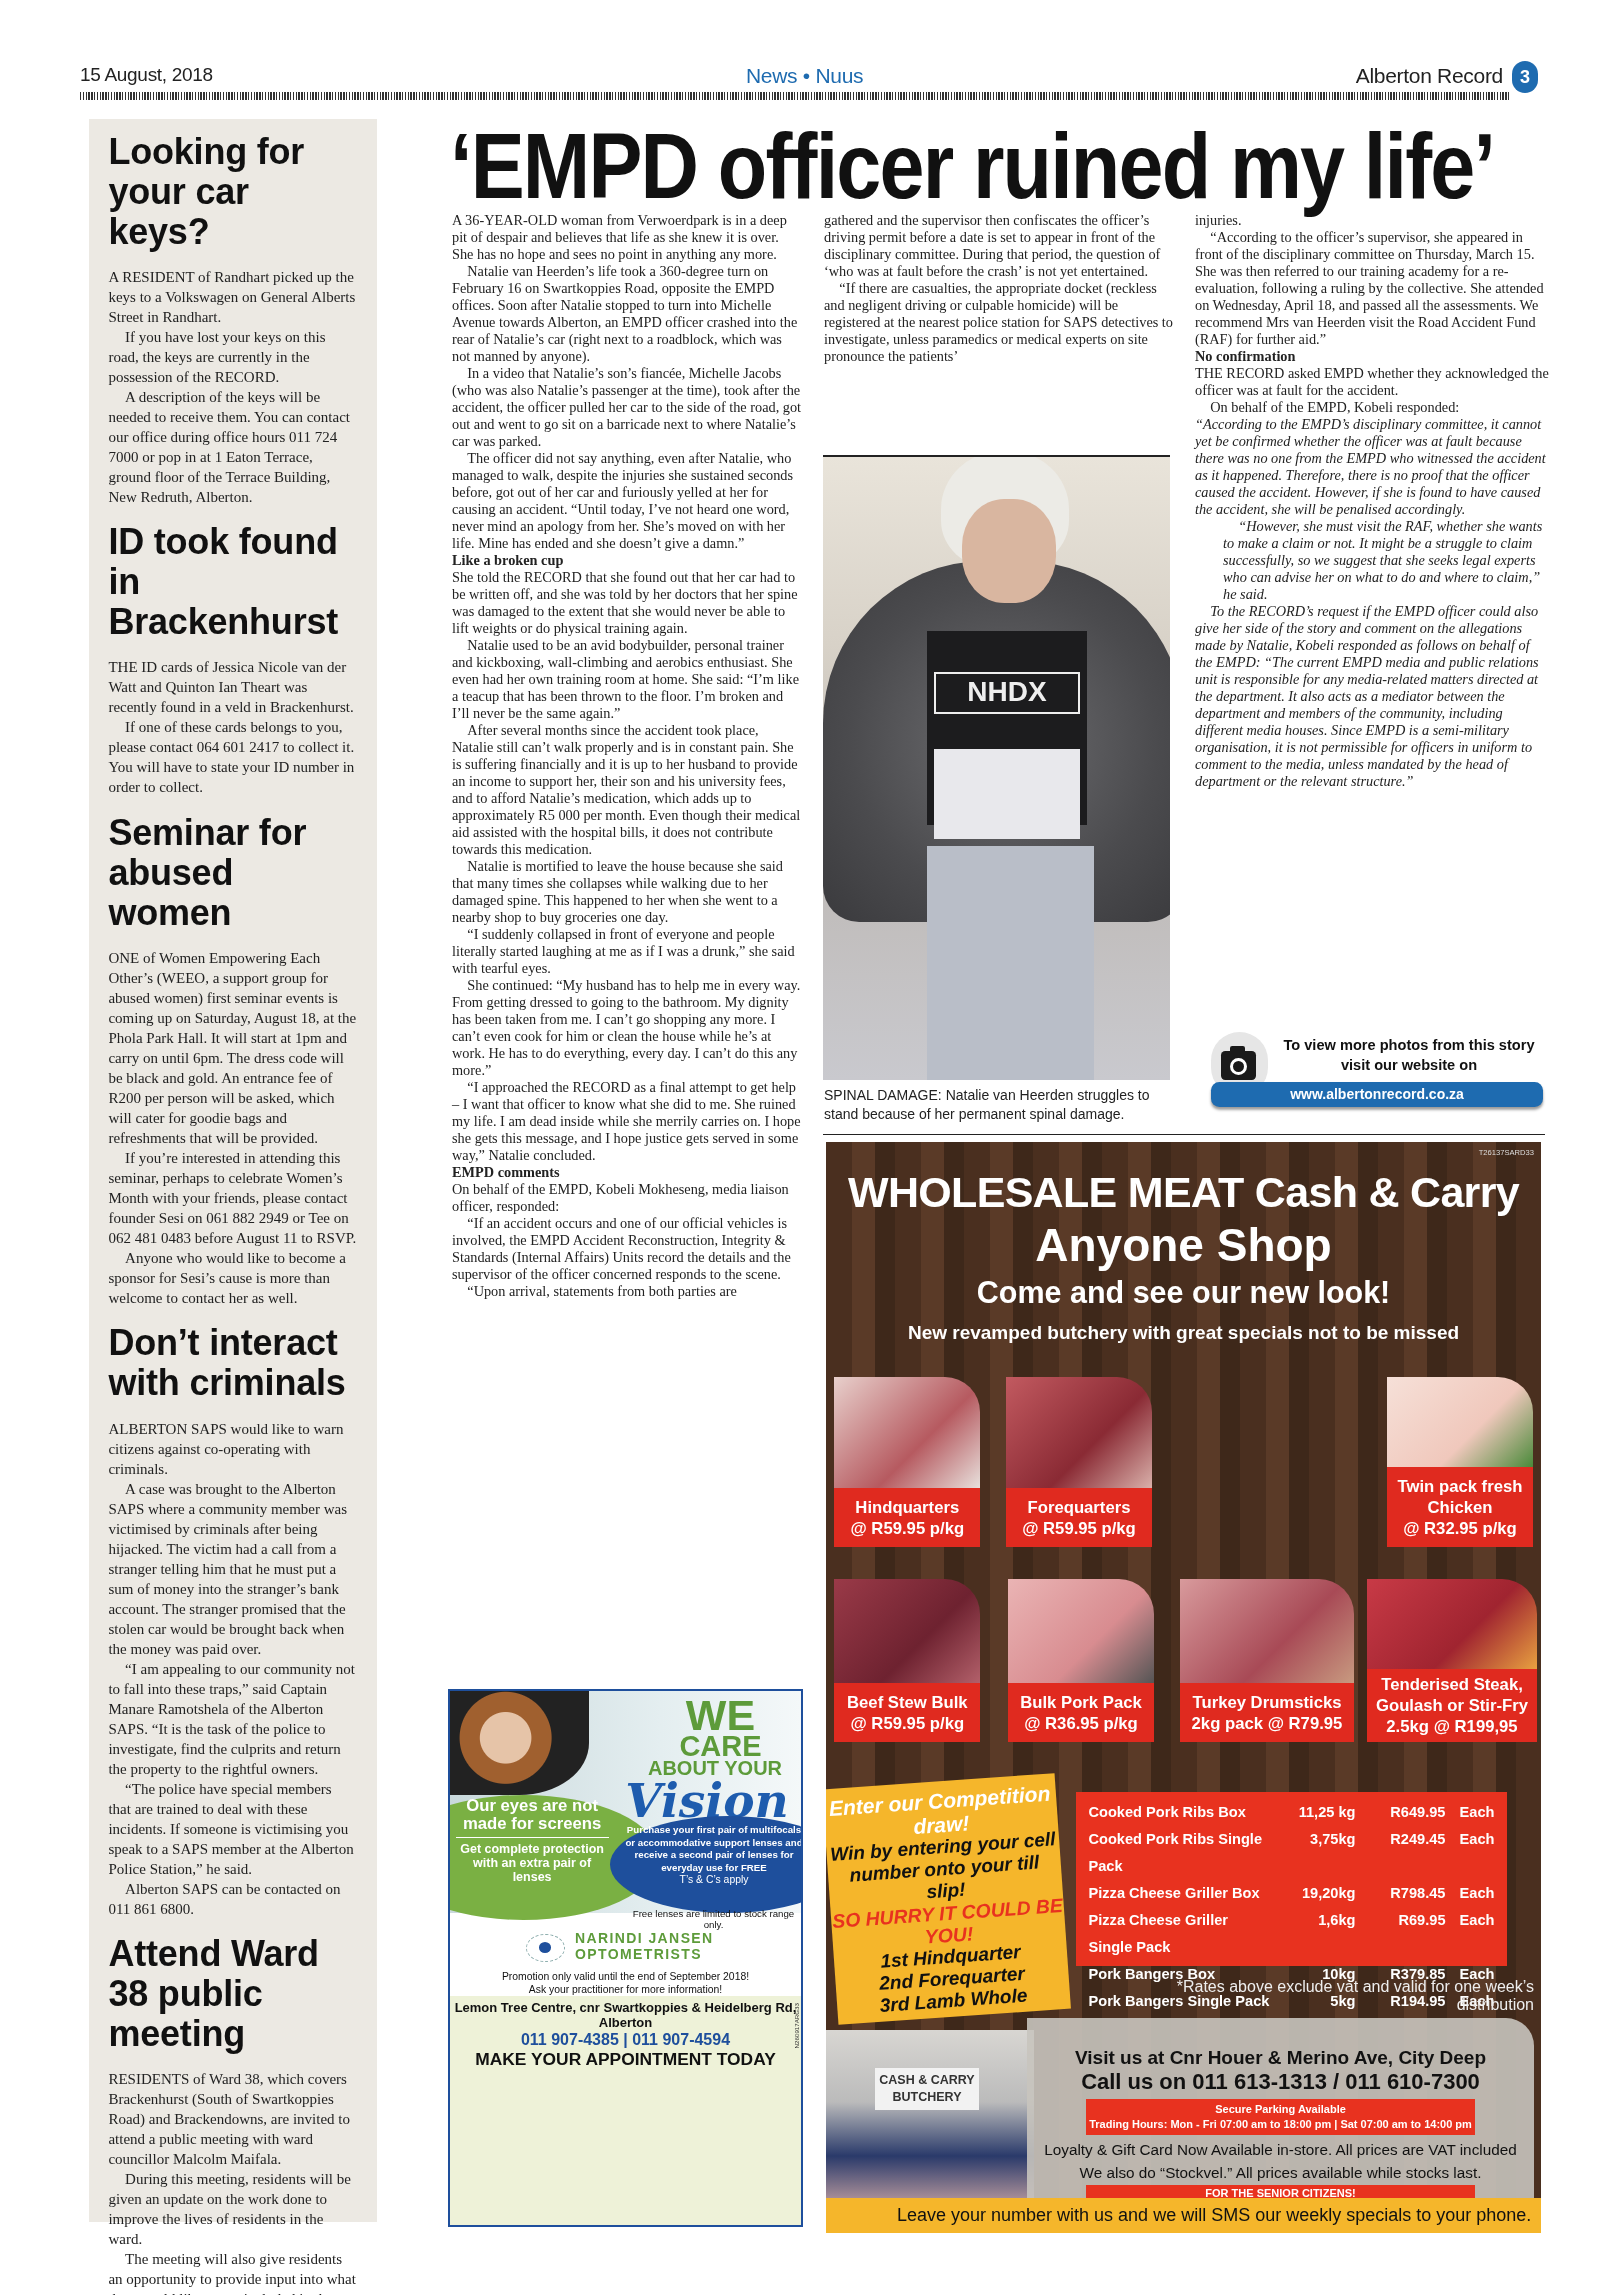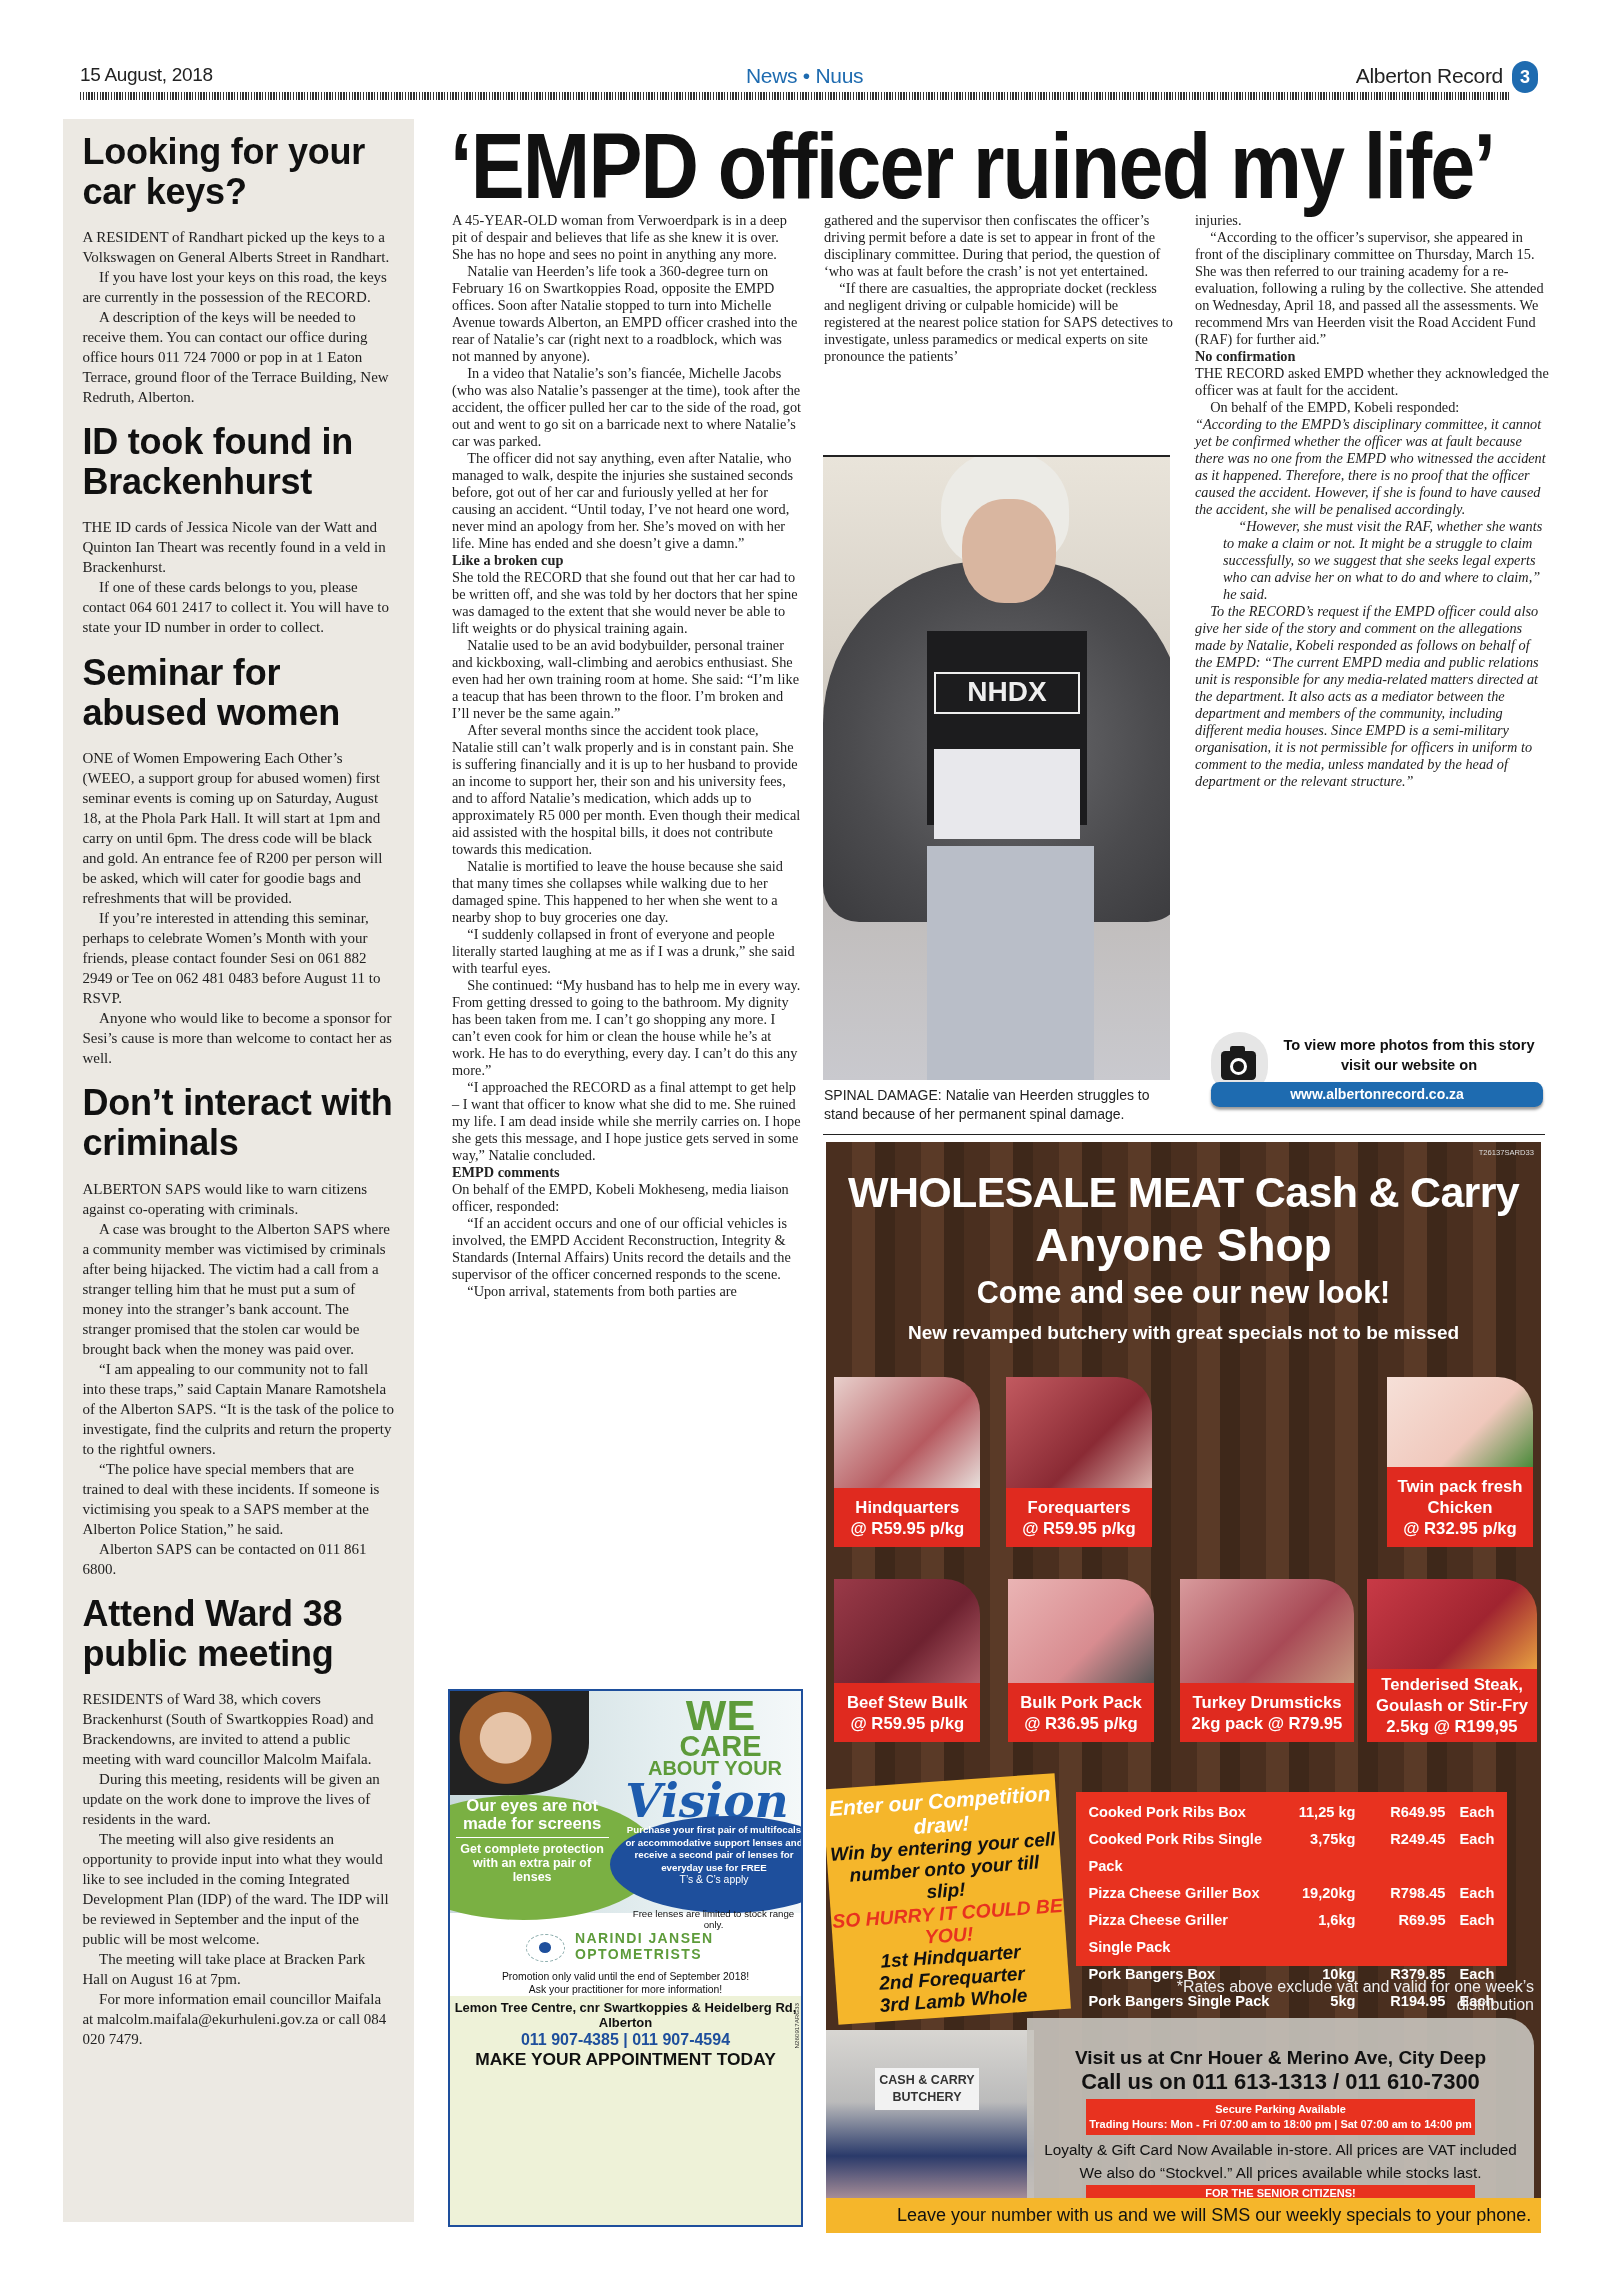--- a/index.html
+++ b/index.html
@@ -9,21 +9,21 @@
   
   .header { position: absolute; left: 80px; top: 64px; width: 1465px; height: 28px; }
   .hdr-date { position: absolute; left: 0; top: 0; font-family: "Liberation Sans", sans-serif; font-size: 19px; color: #222; letter-spacing: -0.3px; }
   .hdr-section { position: absolute; left: 666px; top: 0; font-family: "Liberation Sans", sans-serif; font-size: 21px; color: #1e6bb0; letter-spacing: -0.3px; }
   .hdr-paper { position: absolute; right: 42px; top: 0; font-family: "Liberation Sans", sans-serif; font-size: 21px; color: #222; letter-spacing: -0.3px; }
   .hdr-page { position: absolute; right: 7px; top: -2.8px; width: 26px; height: 32px; border-radius: 13px; background: #1e6bb0; color: #fff; font-family: "Liberation Sans", sans-serif; font-weight: bold; font-size: 18px; text-align: center; line-height: 32px; }
   .hdr-rule { position: absolute; left: 80px; top: 92px; width: 1430px; height: 8.3px;
     background: repeating-linear-gradient(90deg, #333 0 1.4px, #fff 1.4px 2.8px); }
 
   
-  .sidebar { position: absolute; left: 63px; top: 119px; width: 351px; height: 2103px; background: #ece9e3; padding: 12.5px 19.4px 0 19.4px; }
+  .sidebar { position: absolute; left: 89px; top: 119px; width: 288px; height: 2103px; background: #ece9e3; padding: 12.5px 19.4px 0 19.4px; }
   .sb-head { font-family: "Liberation Sans", sans-serif; font-size: 36px; line-height: 40px; color: #111; margin-bottom: 15.3px; letter-spacing: -0.2px; }
   .sb-body { font-size: 15px; line-height: 20px; color: #222; margin-bottom: 15.3px; }
   .sb-body p { text-indent: 0; }
   .sb-body p + p { text-indent: 16.7px; }
 
   
   .headline { position: absolute; left: 450px; top: 118px; width: 1104px; font-family: "Liberation Sans", sans-serif; font-size: 92px; line-height: 97px; color: #111; letter-spacing: -2.1px; transform: scaleX(0.88); transform-origin: left top; white-space: nowrap; }
 
   
   .col { position: absolute; font-size: 14.3px; line-height: 17px; color: #222; }
@@ -173,21 +173,21 @@
       <p>The meeting will also give residents an opportunity to provide input into what they would like to see included in the coming Integrated Development Plan (IDP) of the ward. The IDP will be reviewed in September and the input of the public will be most welcome.</p>
       <p>The meeting will take place at Bracken Park Hall on August 16 at 7pm.</p>
       <p>For more information email councillor Maifala at malcolm.maifala@ekurhuleni.gov.za or call 084 020 7479.</p>
     </div>
   </div>
 </div>
 
 <h1 class="headline">‘EMPD officer ruined my life’</h1>
 
 <div class="col col1">
-  <p class="noind">A 45-YEAR-OLD woman from Verwoerdpark is in a deep pit of despair and believes that life as she knew it is over. She has no hope and sees no point in anything any more.</p>
+  <p class="noind">A 36-YEAR-OLD woman from Verwoerdpark is in a deep pit of despair and believes that life as she knew it is over. She has no hope and sees no point in anything any more.</p>
   <p>Natalie van Heerden’s life took a 360-degree turn on February 16 on Swartkoppies Road, opposite the EMPD offices. Soon after Natalie stopped to turn into Michelle Avenue towards Alberton, an EMPD officer crashed into the rear of Natalie’s car (right next to a roadblock, which was not manned by anyone).</p>
   <p>In a video that Natalie’s son’s fiancée, Michelle Jacobs (who was also Natalie’s passenger at the time), took after the accident, the officer pulled her car to the side of the road, got out and went to go sit on a barricade next to where Natalie’s car was parked.</p>
   <p>The officer did not say anything, even after Natalie, who managed to walk, despite the injuries she sustained seconds before, got out of her car and furiously yelled at her for causing an accident. “Until today, I’ve not heard one word, never mind an apology from her. She’s moved on with her life. Mine has ended and she doesn’t give a damn.”</p>
   <p class="sub">Like a broken cup</p>
   <p>She told the RECORD that she found out that her car had to be written off, and she was told by her doctors that her spine was damaged to the extent that she would never be able to lift weights or do physical training again.</p>
   <p>Natalie used to be an avid bodybuilder, personal trainer and kickboxing, wall-climbing and aerobics enthusiast. She even had her own training room at home. She said: “I’m like a teacup that has been thrown to the floor. I’m broken and I’ll never be the same again.”</p>
   <p>After several months since the accident took place, Natalie still can’t walk properly and is in constant pain. She is suffering financially and it is up to her husband to provide an income to support her, their son and his university fees, and to afford Natalie’s medication, which adds up to approximately R5 000 per month. Even though their medical aid assisted with the hospital bills, it does not contribute towards this medication.</p>
   <p>Natalie is mortified to leave the house because she said that many times she collapses while walking due to her damaged spine. This happened to her when she went to a nearby shop to buy groceries one day.</p>
   <p>“I suddenly collapsed in front of everyone and people literally started laughing at me as if I was a drunk,” she said with tearful eyes.</p>
   <p>She continued: “My husband has to help me in every way. From getting dressed to going to the bathroom. My dignity has been taken from me. I can’t go shopping any more. I can’t even cook for him or clean the house while he’s at work. He has to do everything, every day. I can’t do this any more.”</p>

